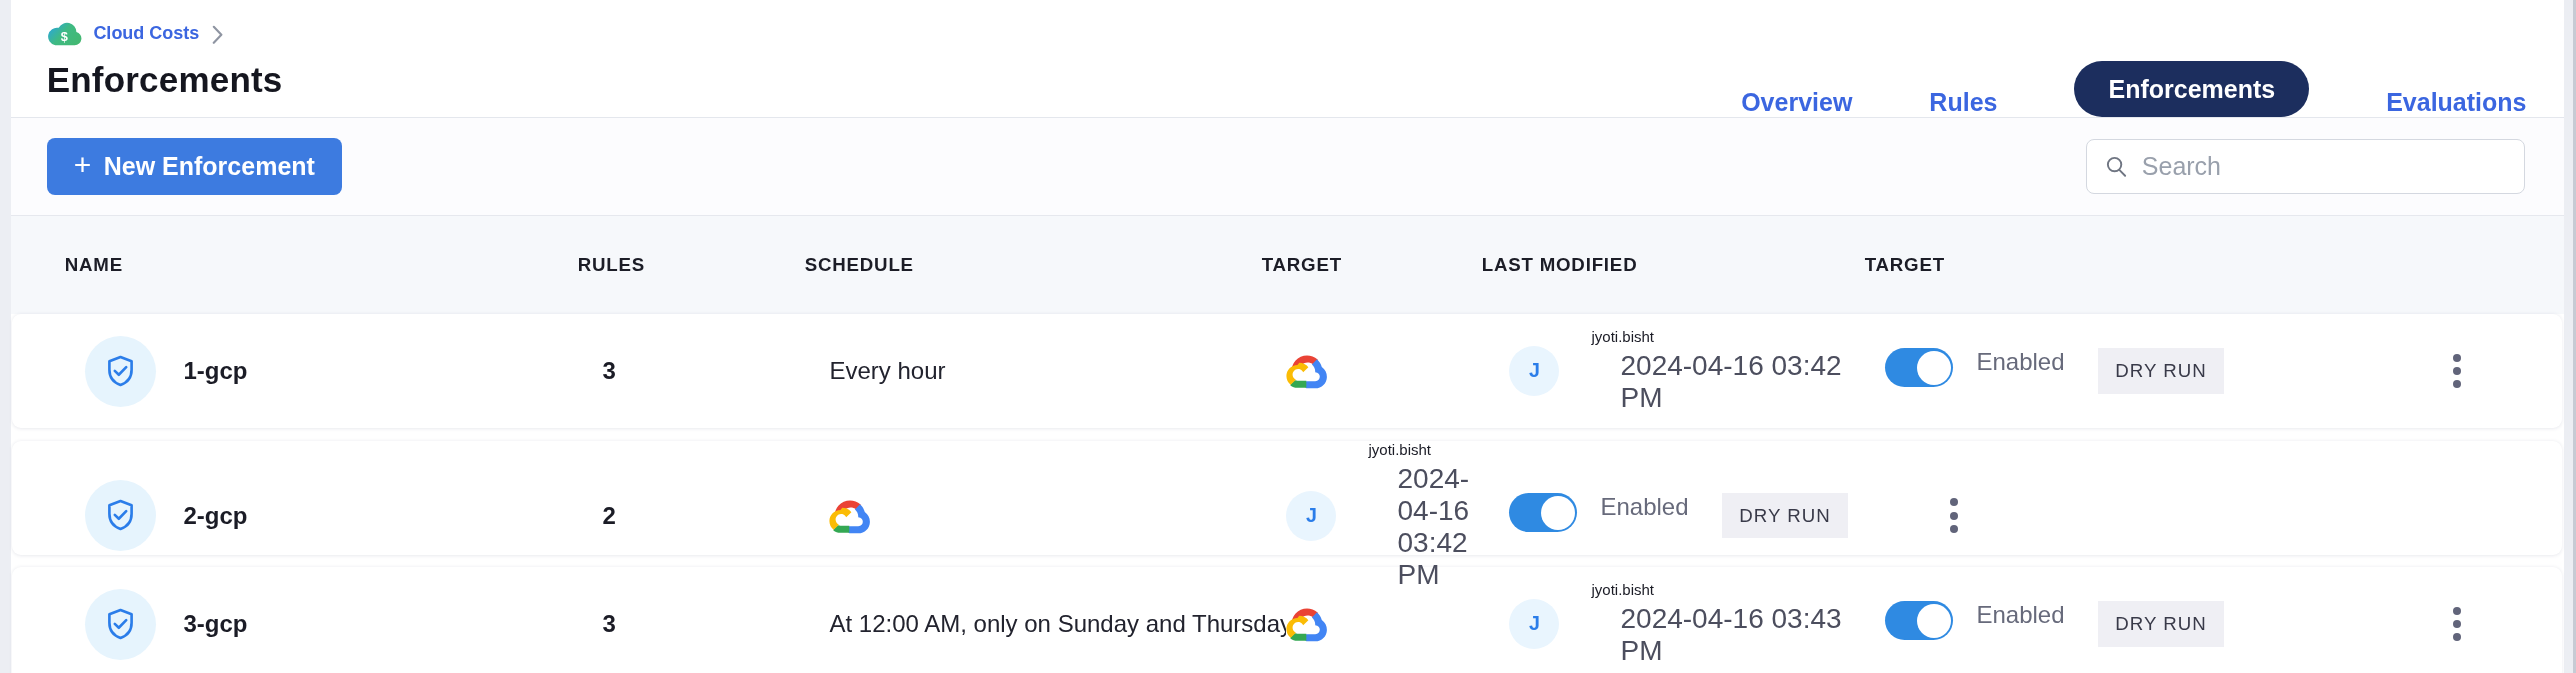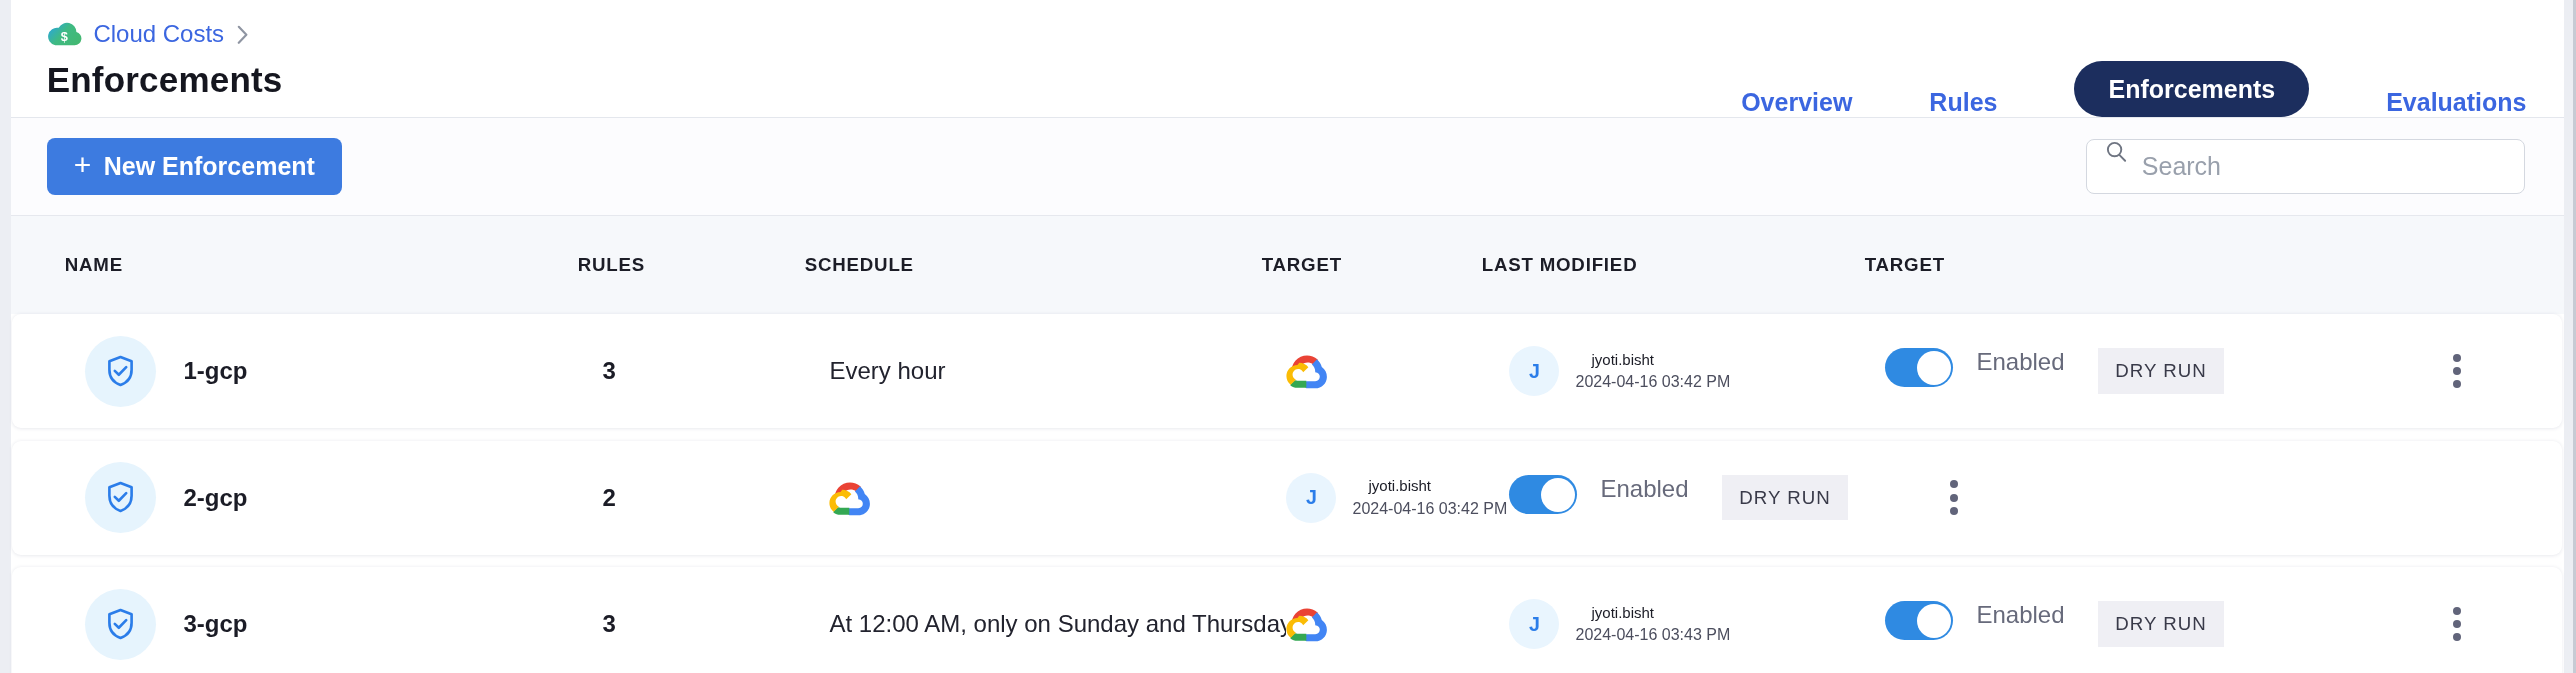--- a/index.html
+++ b/index.html
@@ -26,23 +26,24 @@
     border-bottom: 0.9px solid #e4e7ed;
     display: flex;
     justify-content: space-between;
     align-items: stretch;
     padding: 0 37px 0 36px;
   }
   .breadcrumb-wrap { padding-top: 19.6px; }
   .breadcrumb { display: flex; align-items: center; gap: 10.7px; }
   .breadcrumb a {
     color: var(--link-blue, #3b66e0);
-    font-size: 24px;
+    font-size: 18px;
     text-decoration: none;
     cursor: pointer;
+    font-weight: bold;
   }
   .crumb-chevron { margin-left: 1.8px; margin-top: 1.8px; }
   .page-title {
     margin-top: 12.5px;
     font-size: 35px;
     font-weight: 700;
     color: #15161f;
     letter-spacing: 0.2px;
   }
   .tabs { display: flex; align-items: flex-end; gap: 77px; }
@@ -76,21 +77,21 @@
     font-family: inherit;
     font-size: 25px;
     font-weight: 700;
     padding: 0 27px;
     height: 57px;
     border-radius: 8px;
     cursor: pointer;
   }
   .btn-primary .plus { font-size: 30px; font-weight: 400; line-height: 1; margin-top: -2.7px; }
   .search-box {
-    display: flex; gap: 14.3px;
+    display: flex; align-items: center; gap: 14.3px;
     width: 439px; height: 55px;
     border: 1.8px solid #d4d8e0;
     border-radius: 8px;
     background: #fff;
     padding: 0 18px;
   }
   .search-box input {
     border: none; outline: none; flex: 1;
     font-family: inherit; font-size: 25px; color: #3a3c48;
     background: transparent;
@@ -146,21 +147,21 @@
   .modified-cell { display: flex; align-items: center; gap: 16px; }
   .avatar {
     width: 50px; height: 50px; border-radius: 50%;
     background: #e9f5fe;
     color: var(--shield-blue, #2b7de9);
     font-size: 19.6px; font-weight: 700;
     display: flex; align-items: center; justify-content: center;
     flex: none;
   }
   .mod-name { font-size: 15px; font-weight: 400; color: #1b1c26; margin-left: 16px; }
-  .mod-time { font-size: 16px; color: #4c4e5e; margin-top: 5.3px; }
+  .mod-time { font-size: 28px; color: #4c4e5e; margin-top: 5.3px; margin-left: 45px; }
 
   .status-cell { display: flex; align-items: flex-start; gap: 23px; }
   .toggle {
     width: 68px; height: 39px; border-radius: 19.6px;
     background: var(--toggle-blue, #2f8ae2);
     position: relative; flex: none;
     cursor: pointer;
   }
   .toggle .knob {
     position: absolute; right: 2.7px; top: 2.7px;

